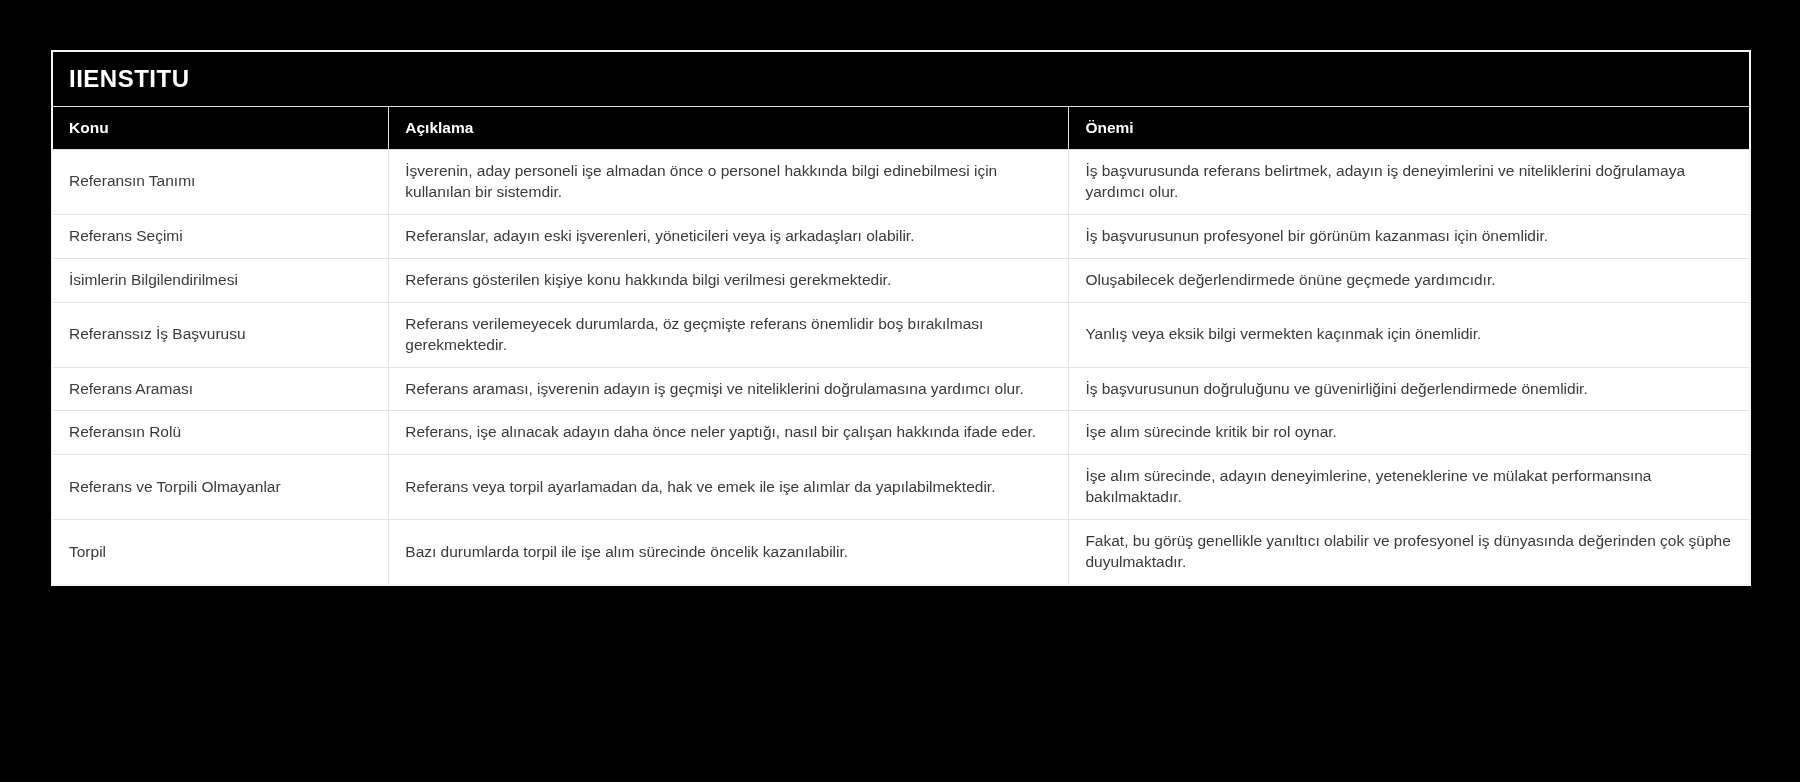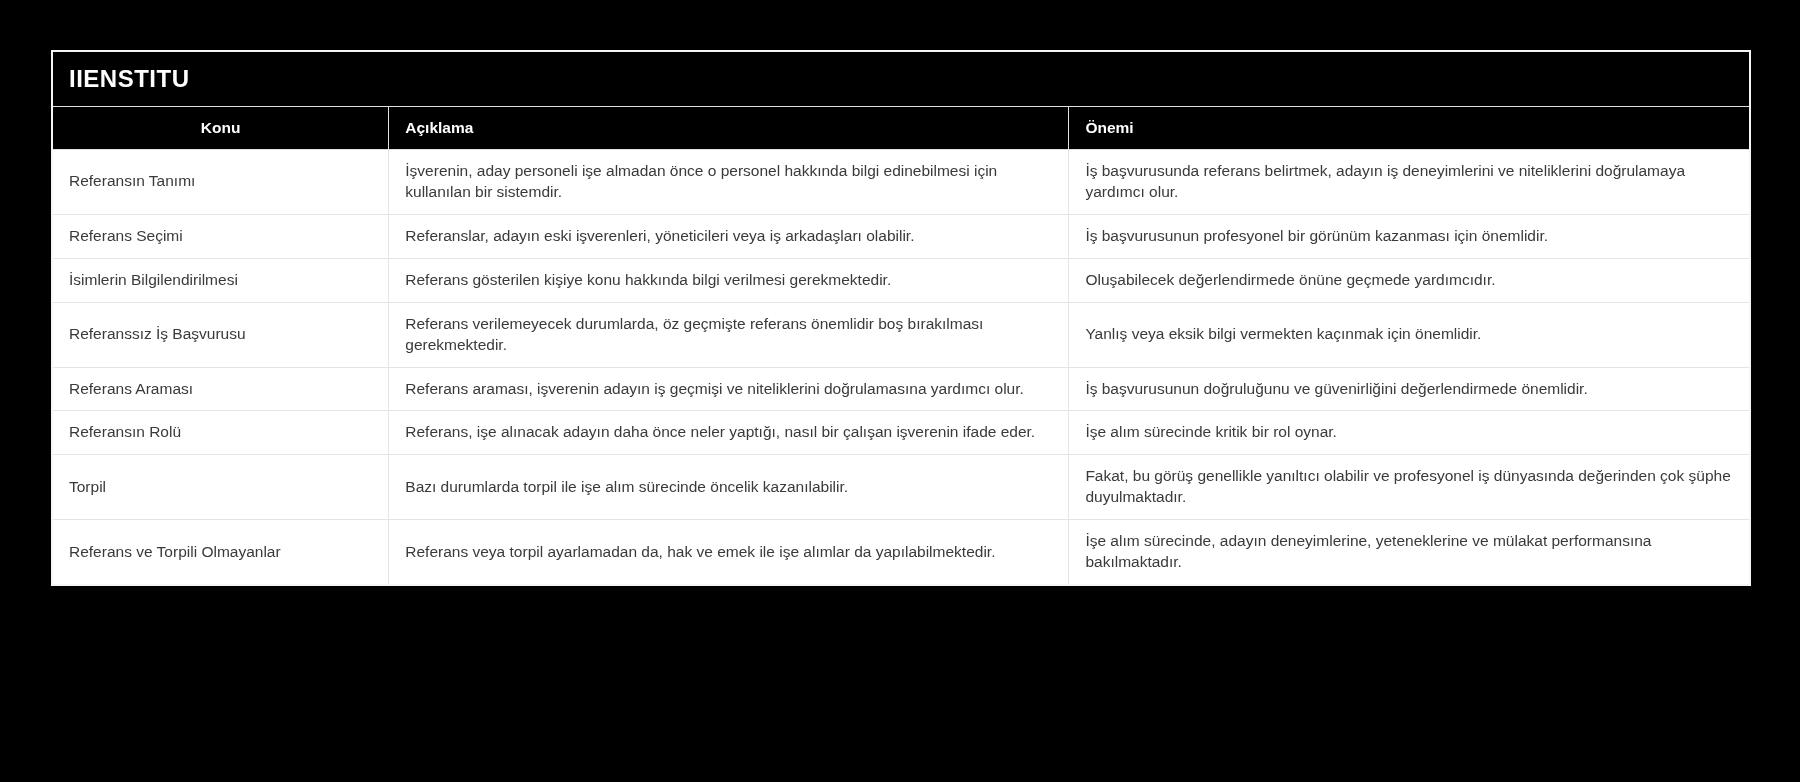--- a/index.html
+++ b/index.html
@@ -40,21 +40,21 @@
   thead th {
     background: #000000;
     color: #ffffff;
     text-align: left;
     font-size: 15.5px;
     font-weight: bold;
     padding: 12px 16px;
     border: 1px solid #e0e0e0;
     border-top: none;
   }
-  thead th:first-child { border-left: none; text-align: center; }
+  thead th:first-child { border-left: none; }
   thead th:last-child { border-right: none; }
   tbody td {
     color: #3a3a3a;
     font-size: 15.5px;
     line-height: 1.35;
     padding: 11px 16px;
     border: 1px solid #e4e4e4;
     vertical-align: middle;
     background: #ffffff;
   }
@@ -101,28 +101,28 @@
         <td>Referans verilemeyecek durumlarda, öz geçmişte referans önemlidir boş bırakılması gerekmektedir.</td>
         <td>Yanlış veya eksik bilgi vermekten kaçınmak için önemlidir.</td>
       </tr>
       <tr>
         <td>Referans Araması</td>
         <td>Referans araması, işverenin adayın iş geçmişi ve niteliklerini doğrulamasına yardımcı olur.</td>
         <td>İş başvurusunun doğruluğunu ve güvenirliğini değerlendirmede önemlidir.</td>
       </tr>
       <tr>
         <td>Referansın Rolü</td>
-        <td>Referans, işe alınacak adayın daha önce neler yaptığı, nasıl bir çalışan işverenin ifade eder.</td>
+        <td>Referans, işe alınacak adayın daha önce neler yaptığı, nasıl bir çalışan hakkında ifade eder.</td>
         <td>İşe alım sürecinde kritik bir rol oynar.</td>
+      </tr>
+      <tr>
+        <td>Referans ve Torpili Olmayanlar</td>
+        <td>Referans veya torpil ayarlamadan da, hak ve emek ile işe alımlar da yapılabilmektedir.</td>
+        <td>İşe alım sürecinde, adayın deneyimlerine, yeteneklerine ve mülakat performansına bakılmaktadır.</td>
       </tr>
       <tr>
         <td>Torpil</td>
         <td>Bazı durumlarda torpil ile işe alım sürecinde öncelik kazanılabilir.</td>
         <td>Fakat, bu görüş genellikle yanıltıcı olabilir ve profesyonel iş dünyasında değerinden çok şüphe duyulmaktadır.</td>
       </tr>
-      <tr>
-        <td>Referans ve Torpili Olmayanlar</td>
-        <td>Referans veya torpil ayarlamadan da, hak ve emek ile işe alımlar da yapılabilmektedir.</td>
-        <td>İşe alım sürecinde, adayın deneyimlerine, yeteneklerine ve mülakat performansına bakılmaktadır.</td>
-      </tr>
     </tbody>
   </table>
 </div>
 
 </body></html>

